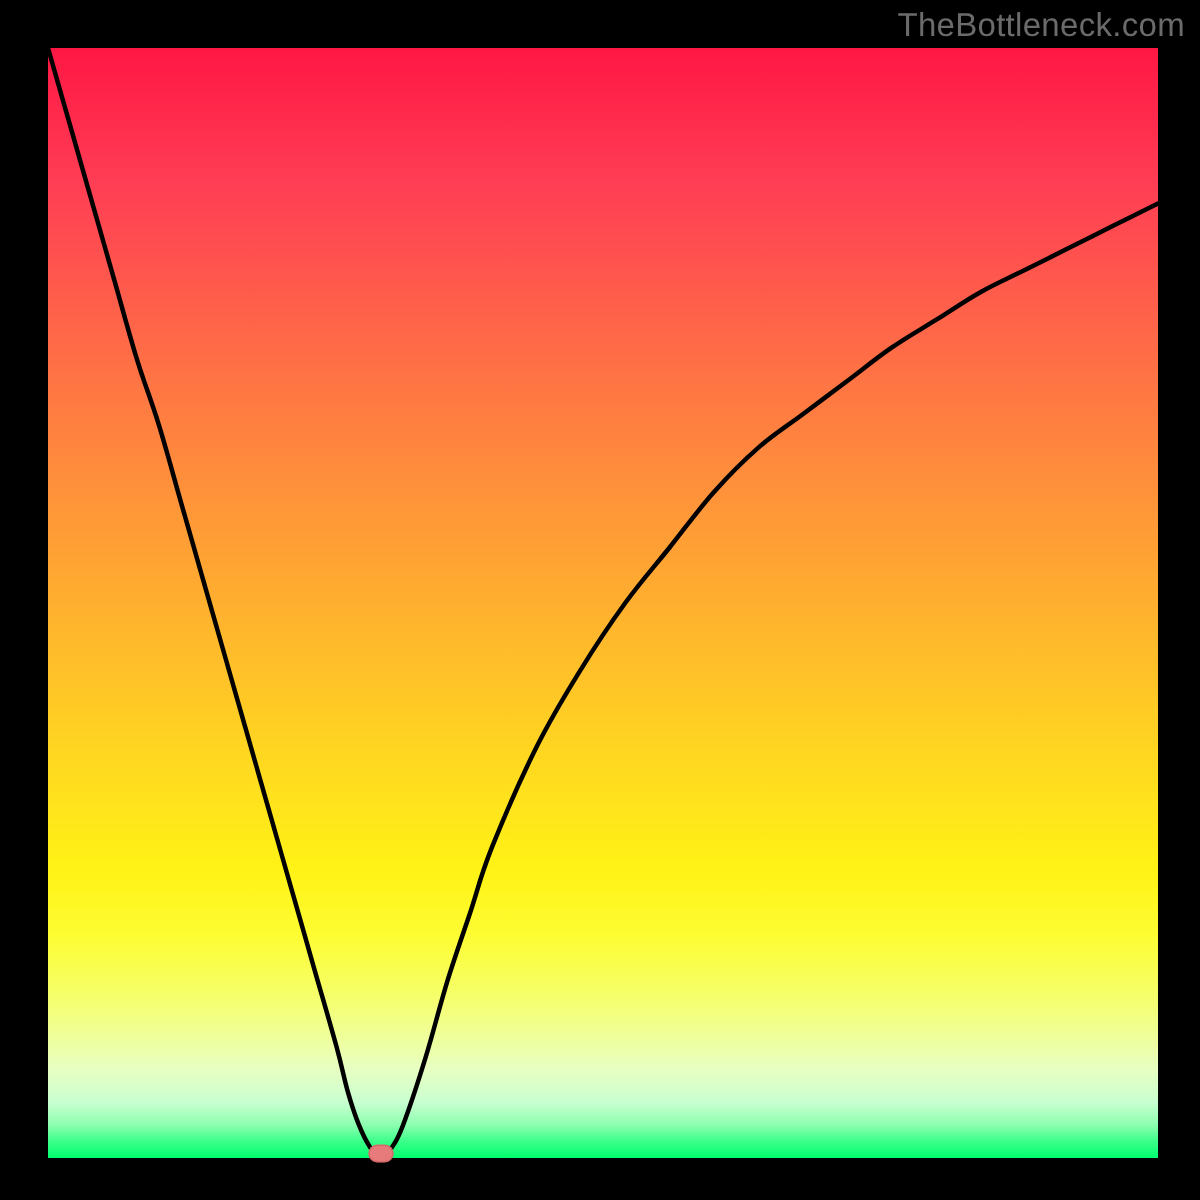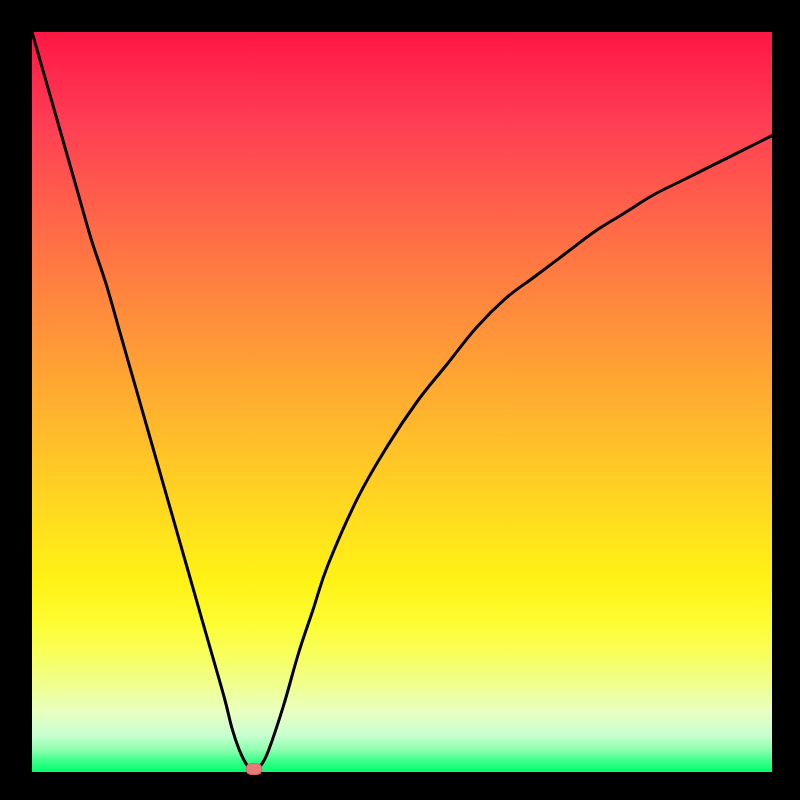--- a/index.html
+++ b/index.html
@@ -86,14 +86,15 @@
 <div class="stage">
 
   <div class="plot-area"></div>
 
   <svg class="curve-layer" viewBox="0 0 740 740" preserveAspectRatio="none">
     <path id="curve-path" d="M 0 0 C 2.664 9.323999999999991, 9.472000000000001 33.15199999999995, 14.8 51.799999999999955 C 20.128 70.44799999999995, 24.272000000000002 84.95200000000003, 29.6 103.60000000000002 C 34.928 122.24800000000002, 39.071999999999996 136.75199999999998, 44.4 155.39999999999998 C 49.728 174.04799999999997, 53.872 189.88400000000004, 59.2 207.20000000000005 C 64.528 224.51600000000005, 68.672 234.28399999999996, 74 251.59999999999997 C 79.328 268.91599999999994, 83.472 284.752, 88.8 303.40000000000003 C 94.128 322.04800000000006, 98.272 336.552, 103.60000000000001 355.2 C 108.92800000000001 373.84799999999996, 113.072 388.352, 118.4 407 C 123.72800000000001 425.648, 127.87199999999999 440.152, 133.2 458.8 C 138.528 477.44800000000004, 142.672 491.95200000000006, 148 510.6 C 153.328 529.248, 157.472 543.752, 162.8 562.4 C 168.12800000000001 581.048, 172.272 595.552, 177.6 614.2 C 182.928 632.8480000000001, 188.404 651.348, 192.4 666 C 196.39600000000002 680.652, 197.136 686.2760000000001, 199.8 695.6 C 202.46400000000003 704.924, 204.53600000000003 711.14, 207.20000000000002 717.8 C 209.864 724.4599999999999, 211.936 728.604, 214.6 732.6 C 217.26399999999998 736.596, 219.33599999999998 740, 222 740 C 224.66400000000002 740, 226.736 736.596, 229.4 732.6 C 232.06400000000002 728.604, 232.804 728.456, 236.8 717.8 C 240.79600000000002 707.1439999999999, 246.27200000000002 690.716, 251.60000000000002 673.4 C 256.928 656.084, 261.072 638.916, 266.4 621.6 C 271.72799999999995 604.284, 275.87199999999996 593.1840000000001, 281.2 577.2 C 286.528 561.216, 288.008 552.78, 296 532.8 C 303.992 512.8199999999999, 314.944 487.512, 325.6 466.2 C 336.25600000000003 444.888, 344.544 431.71599999999995, 355.2 414.4 C 365.856 397.084, 374.144 384.652, 384.8 370 C 395.456 355.348, 403.744 346.31999999999994, 414.40000000000003 332.99999999999994 C 425.05600000000004 319.67999999999995, 433.344 307.988, 444 296 C 454.656 284.012, 462.944 275.724, 473.6 266.4 C 484.25600000000003 257.07599999999996, 492.54400000000004 252.19199999999998, 503.20000000000005 244.2 C 513.856 236.208, 522.144 229.992, 532.8 222 C 543.4559999999999 214.008, 551.7439999999999 207.1260000000001, 562.4 199.80000000000007 C 573.056 192.47400000000005, 581.3439999999999 187.95999999999998, 592 181.29999999999995 C 602.6560000000001 174.63999999999993, 610.944 168.79399999999995, 621.6 162.79999999999995 C 632.2560000000001 156.80599999999995, 640.544 153.32799999999997, 651.2 148 C 661.8560000000001 142.67200000000003, 670.1440000000001 138.52800000000005, 680.8000000000001 133.20000000000005 C 691.456 127.87200000000004, 699.744 123.72799999999998, 710.4 118.39999999999998 C 721.0559999999999 113.07199999999997, 734.672 106.26400000000001, 740 103.60000000000002" fill="none" stroke="#000000" stroke-width="3" stroke-linecap="round" stroke-linejoin="round"></path>
   </svg>
 
   <div class="marker" id="marker" style="left: 254px; top: 769px; background: rgb(231, 122, 122);"></div>
 
+  <div class="watermark">TheBottleneck.com</div>
 
 </div>
 
 </body></html>

